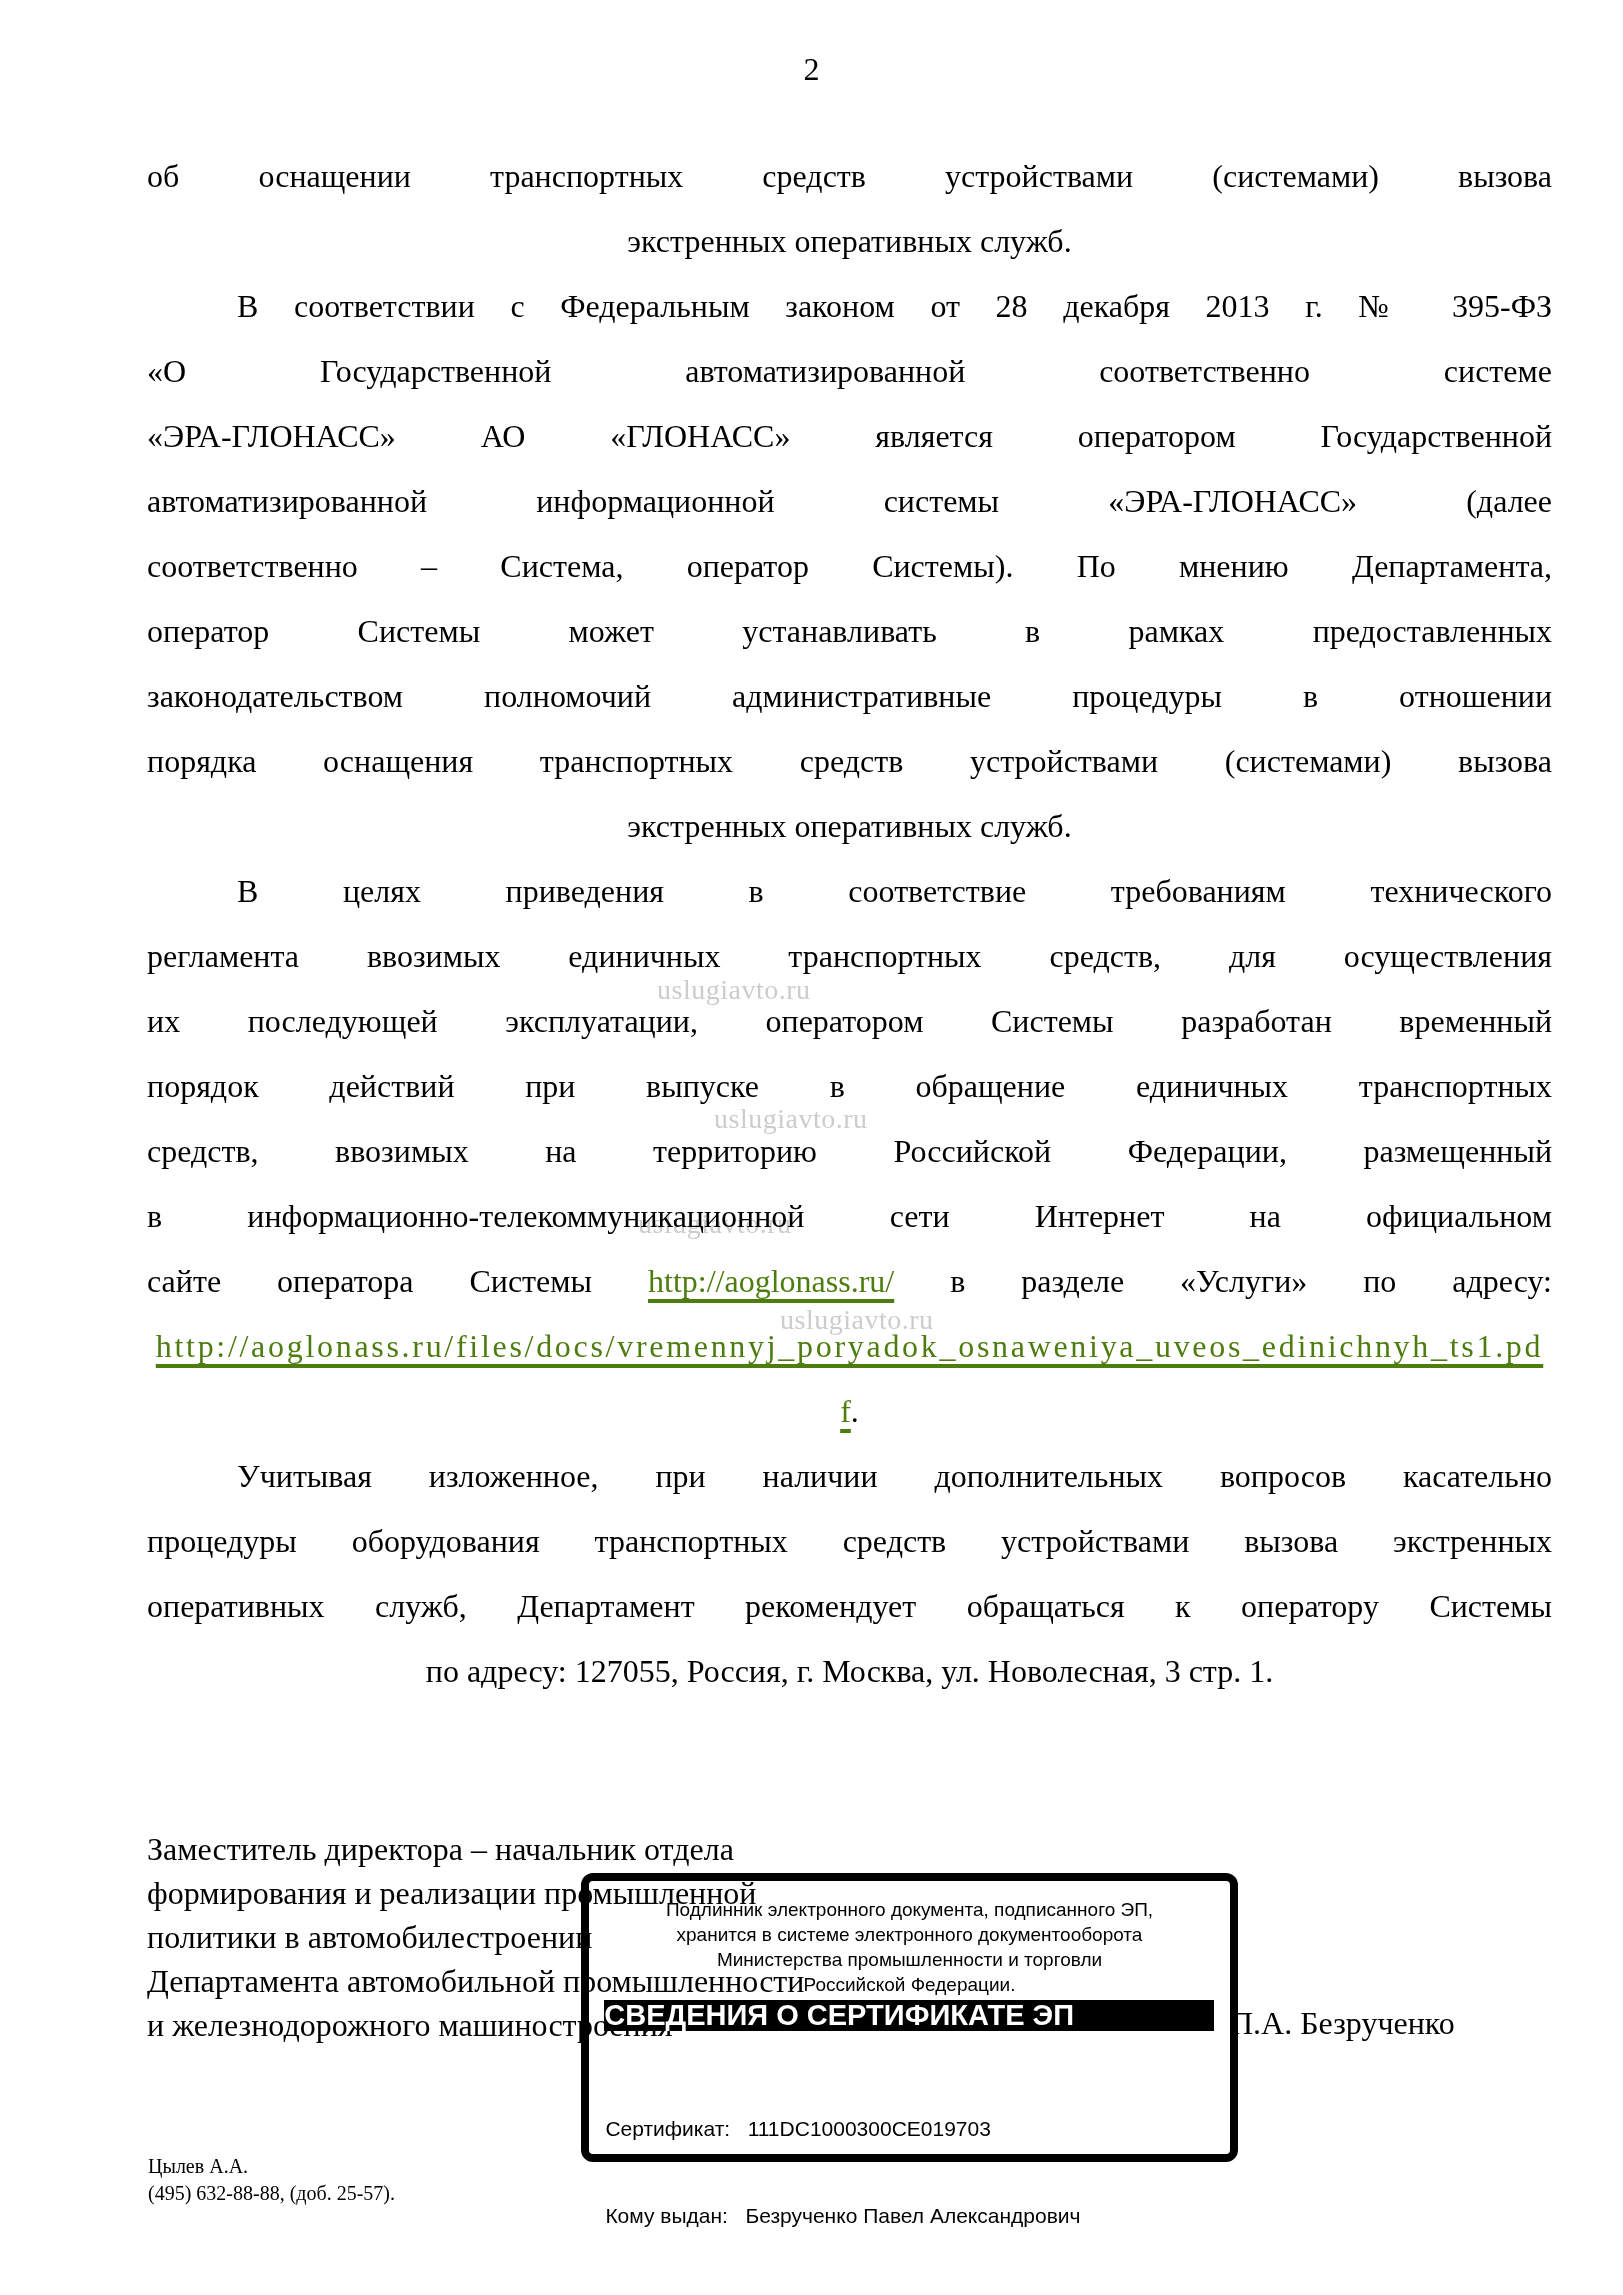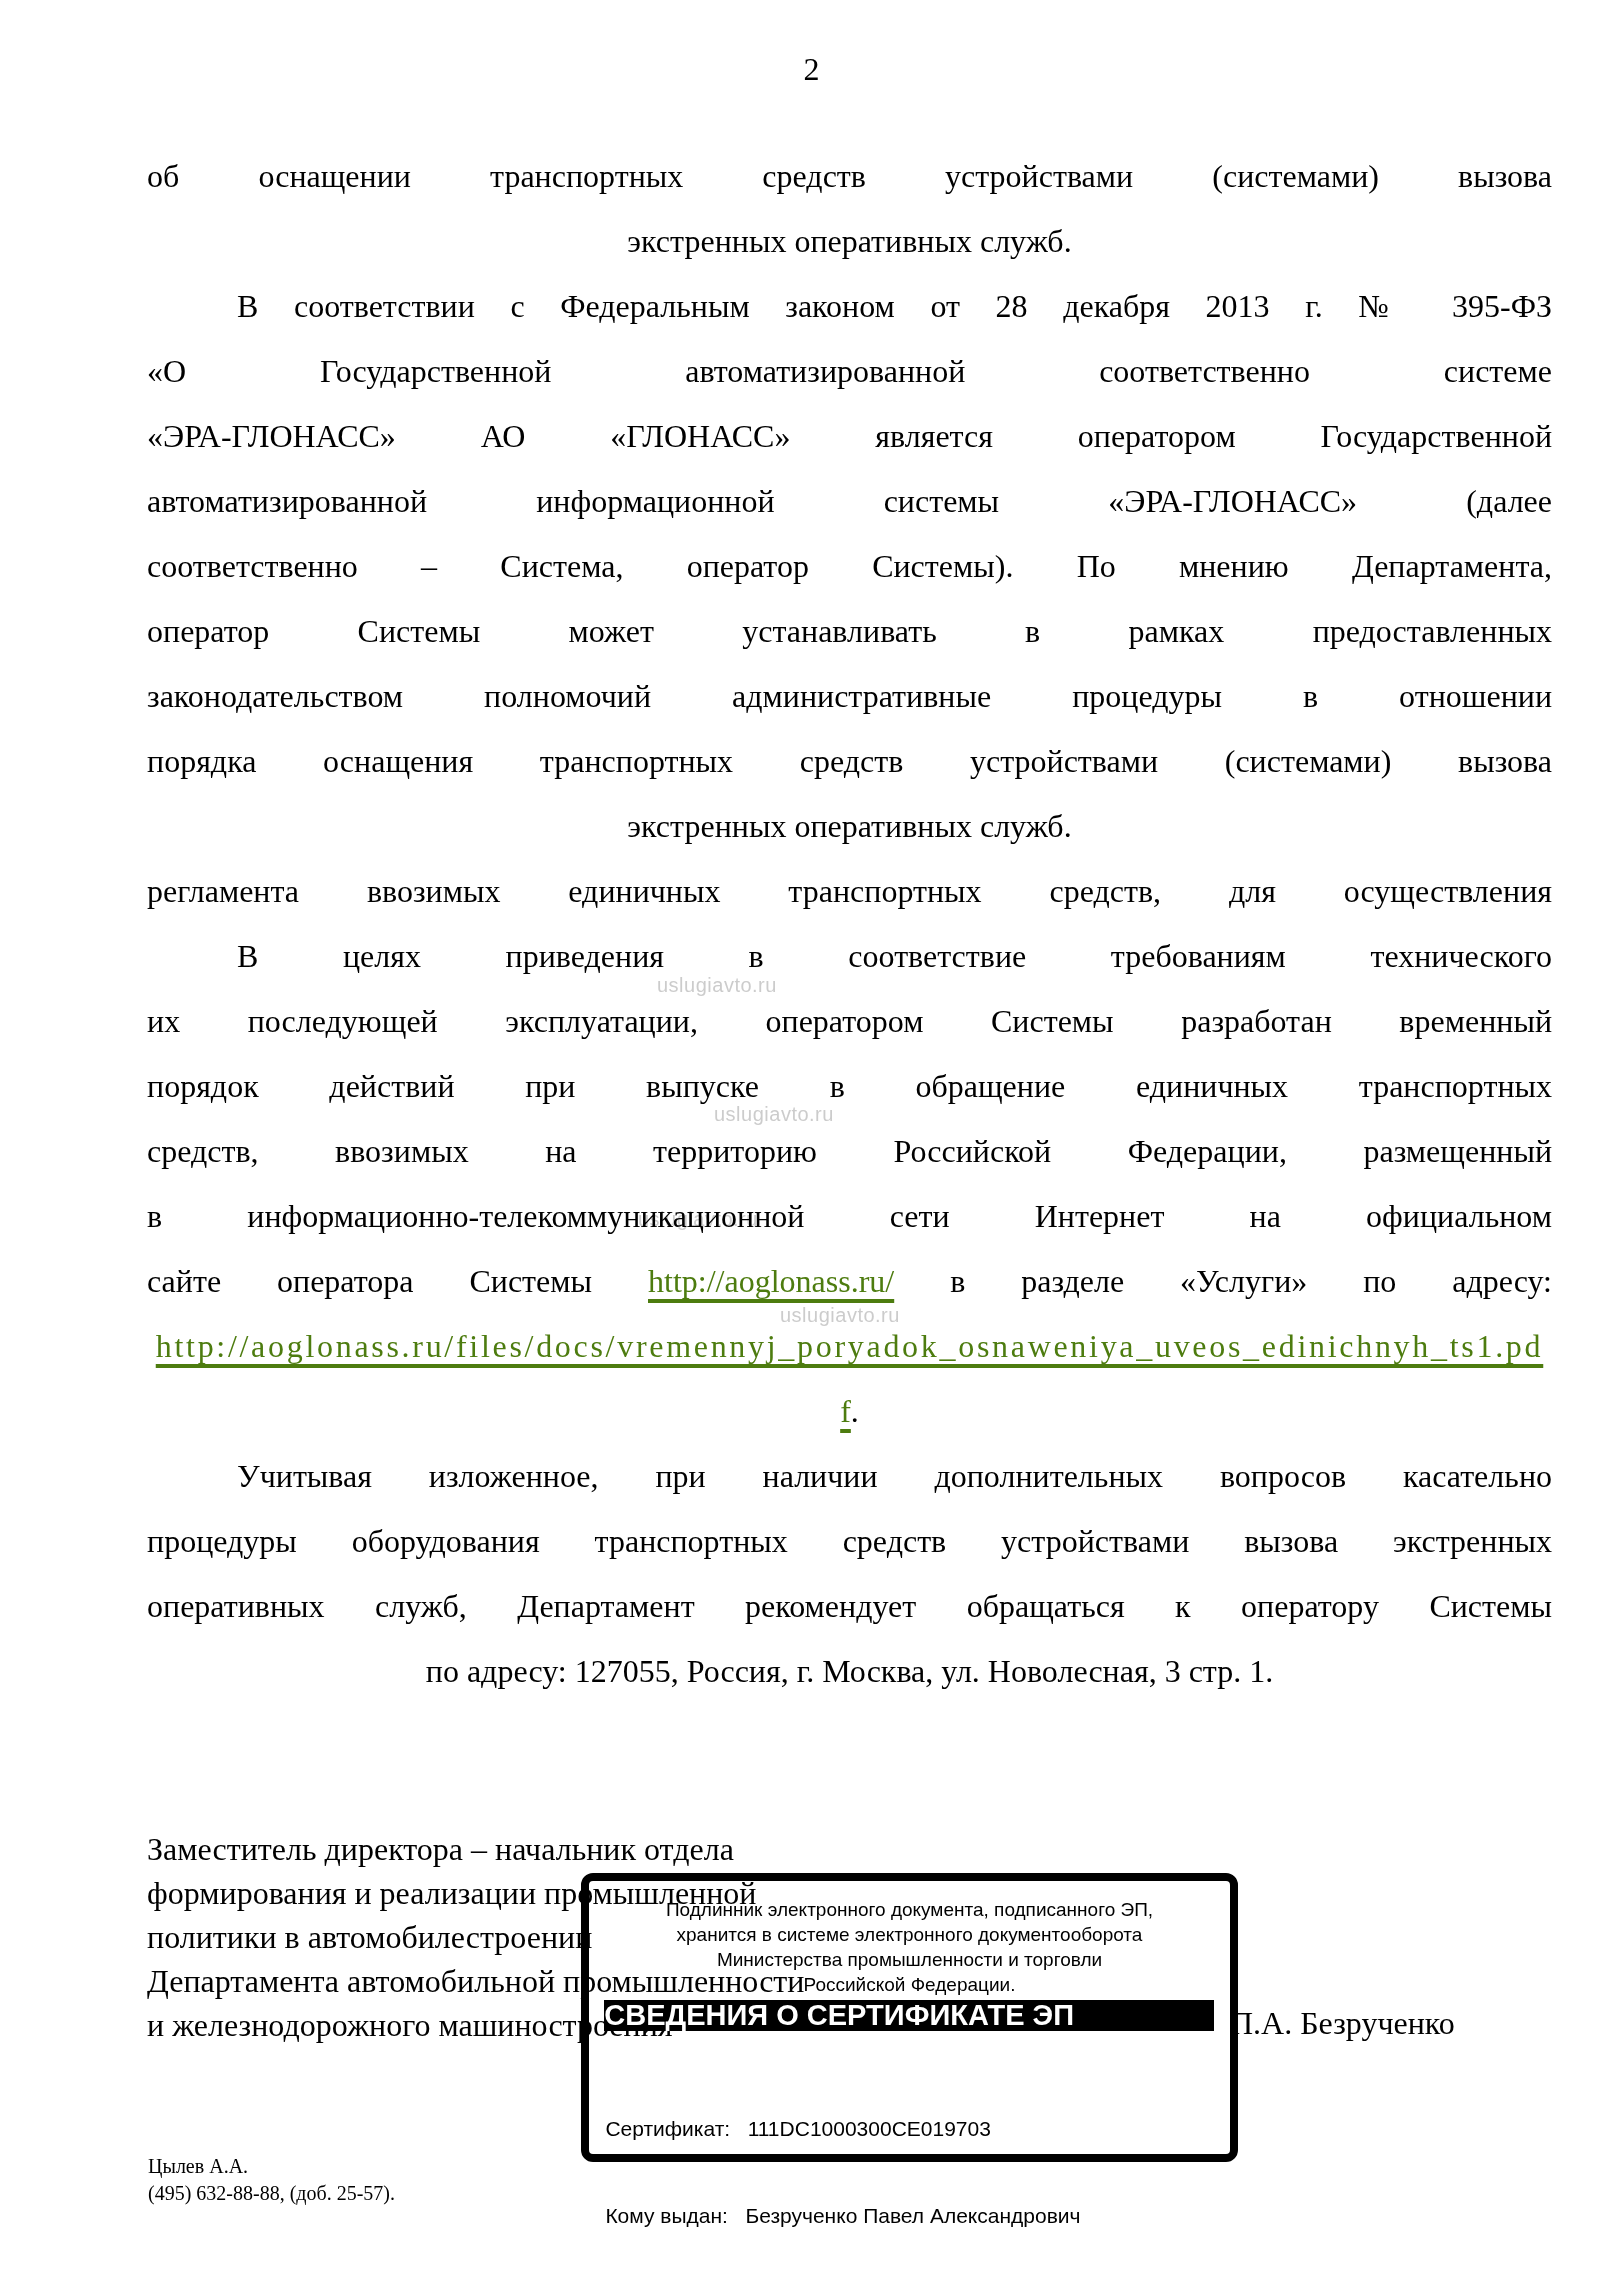--- a/index.html
+++ b/index.html
@@ -23,21 +23,21 @@
          border:8.7px solid #000;border-radius:12px;box-sizing:border-box;
          background:transparent;z-index:3;font-family:"Liberation Sans",sans-serif;margin-left:31px;}
   .stamp-header{position:absolute;left:0;top:16.4px;width:100%;text-align:center;
                 font-size:19px;line-height:25px;color:#000;}
   .stamp-bar{position:absolute;left:15.3px;top:119px;width:610px;height:31px;
              background:#000000;color:#ffffff;text-align:left;font-weight:bold;
              font-size:29px;line-height:31px;}
   .stamp-cert{position:absolute;left:16.4px;top:175px;font-size:21px;line-height:29px;
               white-space:pre-wrap;color:#000;}
   .footer{position:absolute;left:148px;top:2153px;font-size:20px;line-height:27px;z-index:1;}
-  .wm{position:absolute;z-index:0;font-family:Liberation Sans, sans-serif;font-size:20px;
+  .wm{position:absolute;z-index:0;font-family:Liberation Serif, serif;font-size:28px;
       color:#c4c4c4;letter-spacing:0.5px;opacity:.85;text-shadow:0.5px 0.5px 0 #ffffff;}
   .wm1{left:657px;top:974px;}
   .wm2{left:714px;top:1103px;}
   .wm3{left:638px;top:1208px;}
   .wm4{left:780px;top:1304px;}
 </style>
 </head>
 <body>
 
 <div class="page">
@@ -54,22 +54,22 @@
     <div class="bl l">экстренных оперативных служб.</div>
     <div class="bl j ind">В соответствии с Федеральным законом от 28 декабря 2013 г. № 395-ФЗ</div>
     <div class="bl j">«О Государственной автоматизированной соответственно системе</div>
     <div class="bl j">«ЭРА-ГЛОНАСС» АО «ГЛОНАСС» является оператором Государственной</div>
     <div class="bl j">автоматизированной информационной системы «ЭРА-ГЛОНАСС» (далее</div>
     <div class="bl j">соответственно – Система, оператор Системы). По мнению Департамента,</div>
     <div class="bl j">оператор Системы может устанавливать в рамках предоставленных</div>
     <div class="bl j">законодательством полномочий административные процедуры в отношении</div>
     <div class="bl j">порядка оснащения транспортных средств устройствами (системами) вызова</div>
     <div class="bl l">экстренных оперативных служб.</div>
+    <div class="bl j ind">В целях приведения в соответствие требованиям технического</div>
     <div class="bl j">регламента ввозимых единичных транспортных средств, для осуществления</div>
-    <div class="bl j ind">В целях приведения в соответствие требованиям технического</div>
     <div class="bl j">их последующей эксплуатации, оператором Системы разработан временный</div>
     <div class="bl j">порядок действий при выпуске в обращение единичных транспортных</div>
     <div class="bl j">средств, ввозимых на территорию Российской Федерации, размещенный</div>
     <div class="bl j">в информационно-телекоммуникационной сети Интернет на официальном</div>
     <div class="bl j"><span>сайте оператора Системы </span><span class="lnk">http://aoglonass.ru/</span><span> в разделе «Услуги» по адресу:</span></div>
     <div class="bl l urlline"><span class="lnk">http://aoglonass.ru/files/docs/vremennyj_poryadok_osnaweniya_uveos_edinichnyh_ts1.pd</span></div>
     <div class="bl l"><span class="lnk">f</span><span>.</span></div>
     <div class="bl j ind">Учитывая изложенное, при наличии дополнительных вопросов касательно</div>
     <div class="bl j">процедуры оборудования транспортных средств устройствами вызова экстренных</div>
     <div class="bl j">оперативных служб, Департамент рекомендует обращаться к оператору Системы</div>

